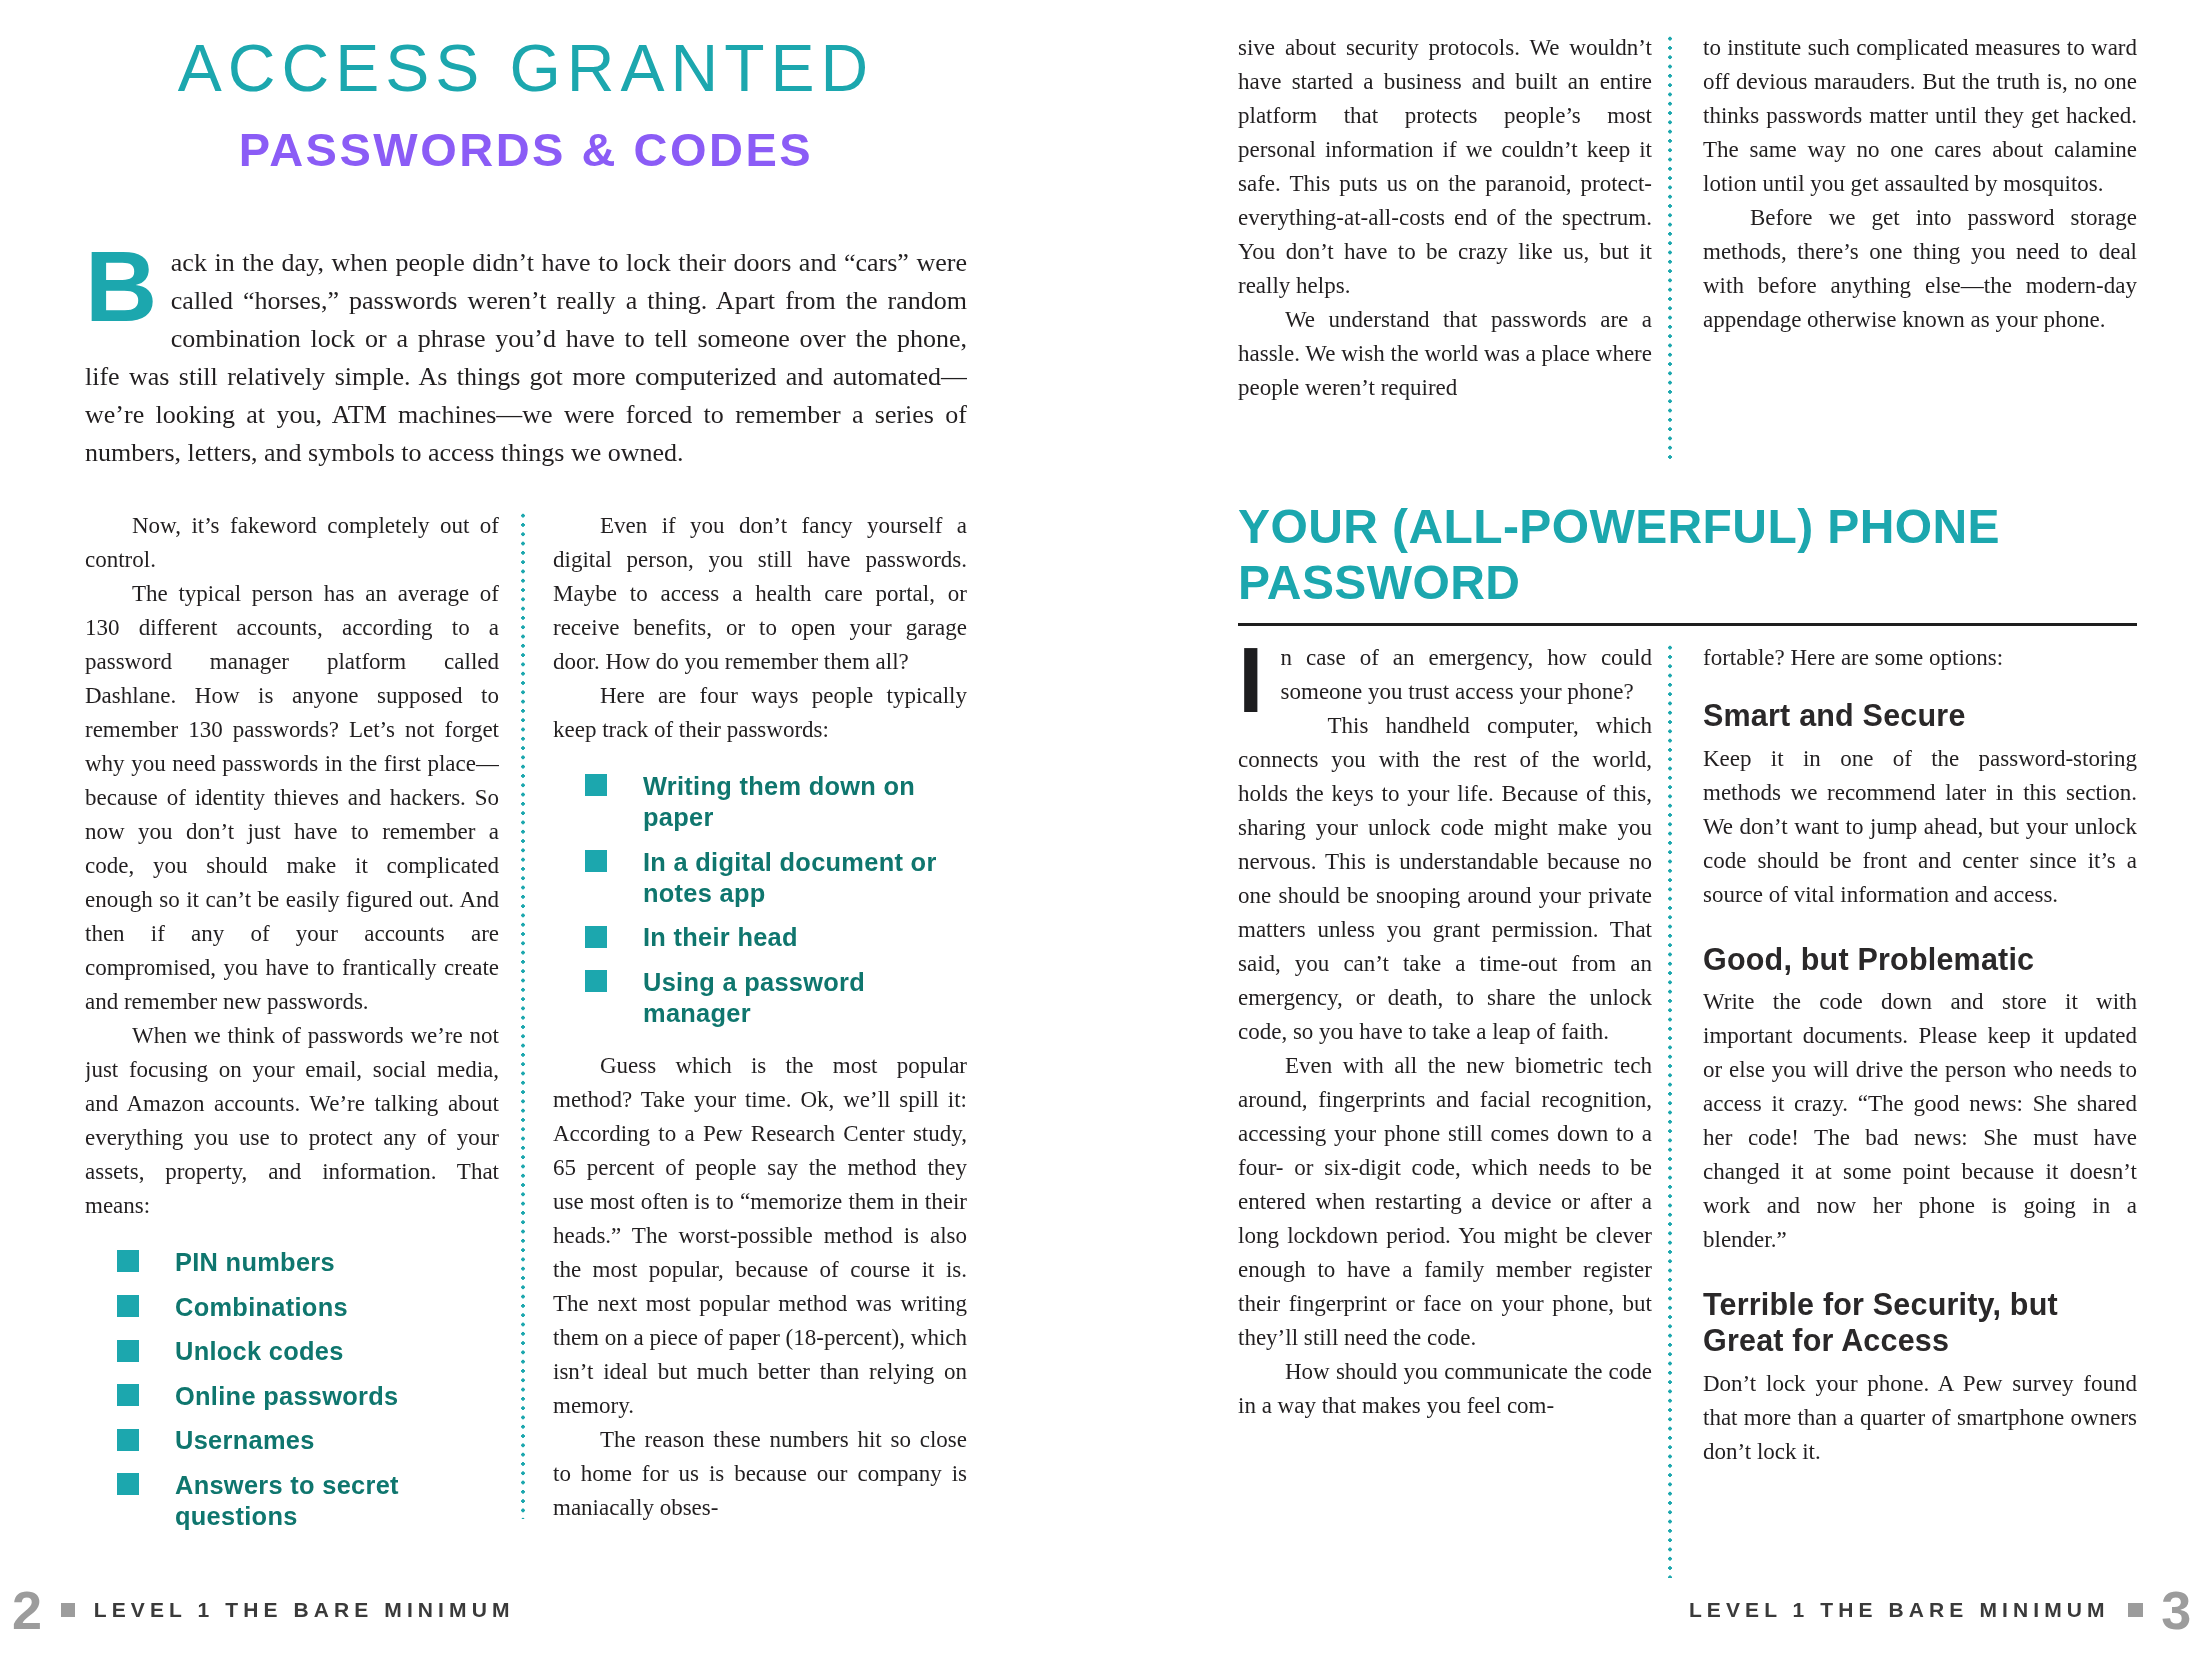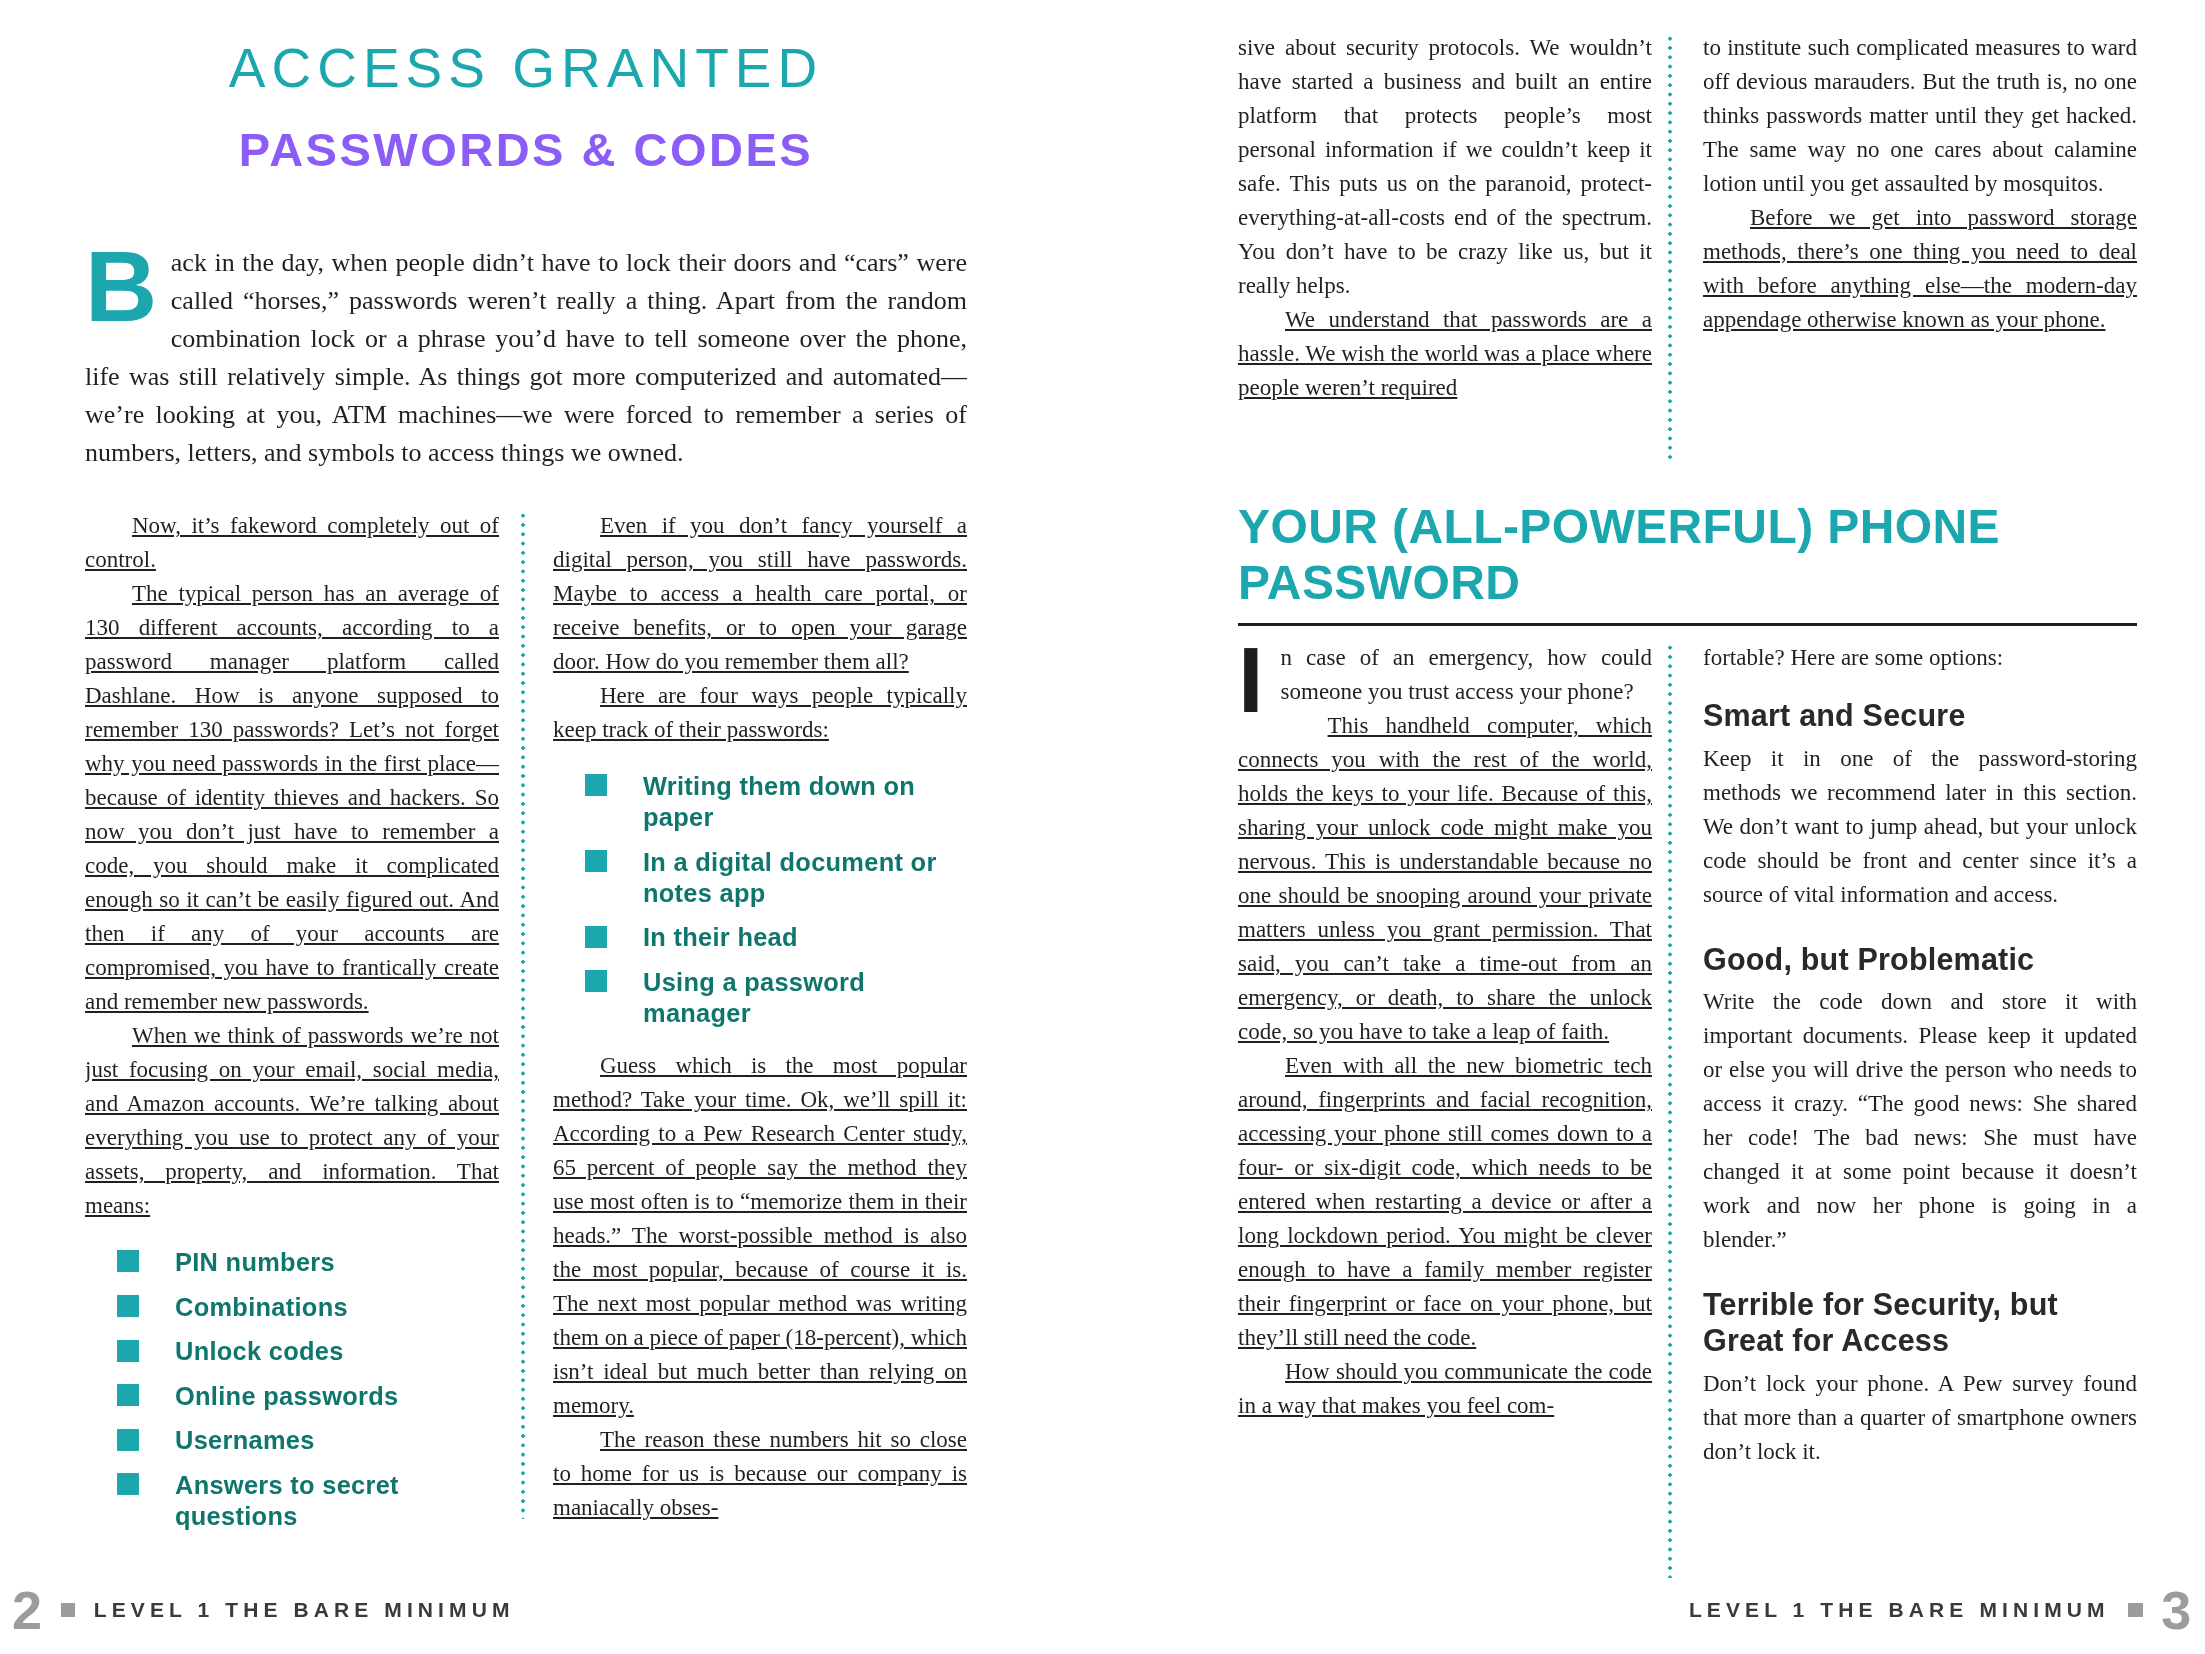--- a/index.html
+++ b/index.html
@@ -7,39 +7,39 @@
     width: 2205px; height: 1655px; position: relative; overflow: hidden;
     font-family: "Liberation Serif", serif;
     color: #221f20;
   }
   .abs { position: absolute; }
 
   
   .title-block { left: 85px; top: 22px; width: 882px; text-align: center; }
   .main-title {
     font-family: "Liberation Sans", sans-serif;
-    font-weight: 400; font-size: 55px; line-height: 92px;
+    font-weight: 400; font-size: 66px; line-height: 92px;
     letter-spacing: 6px; color: #1CA7AE; white-space: nowrap;
   }
   .sub-title {
     font-family: "Liberation Sans", sans-serif;
     font-weight: 700; font-size: 47px; line-height: 51px;
     letter-spacing: 2.5px; color: #8b5cf6; margin-top: 10.2px; white-space: nowrap;
   }
 
   
   .intro {
     left: 85px; top: 244px; width: 882px; height: 246px;
     font-size: 26px; line-height: 38px; text-align: justify; overflow: hidden;
   }
   .col {
     font-size: 23px; line-height: 34px; text-align: justify; overflow: hidden;
   }
   .para { margin: 0; }
-  .indent { text-indent: 47px; text-decoration: underline; }
+  .indent { text-indent: 47px; }
 
   .dropcap-b {
     float: left; font-family: "Liberation Sans", sans-serif; font-weight: 700;
     font-size: 100px; line-height: 78px; color: #1CA7AE;
     margin: 3.4px 13.6px 0 0;
   }
   .dropcap-i {
     float: left; font-family: "Liberation Sans", sans-serif; font-weight: 700;
     font-size: 92px; line-height: 73px; color: #1d1d1f;
     margin: 3.4px 17px 0 0;

